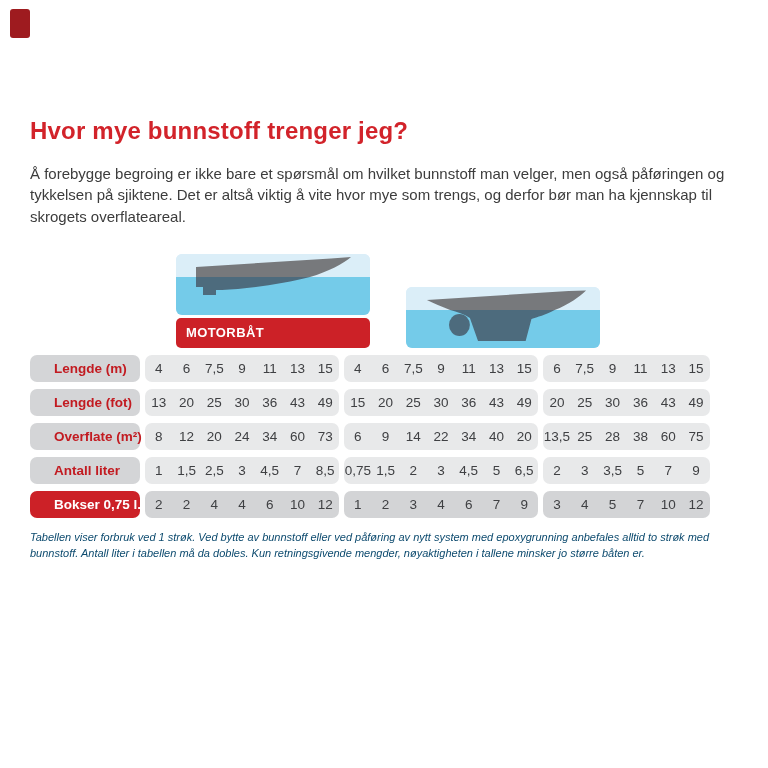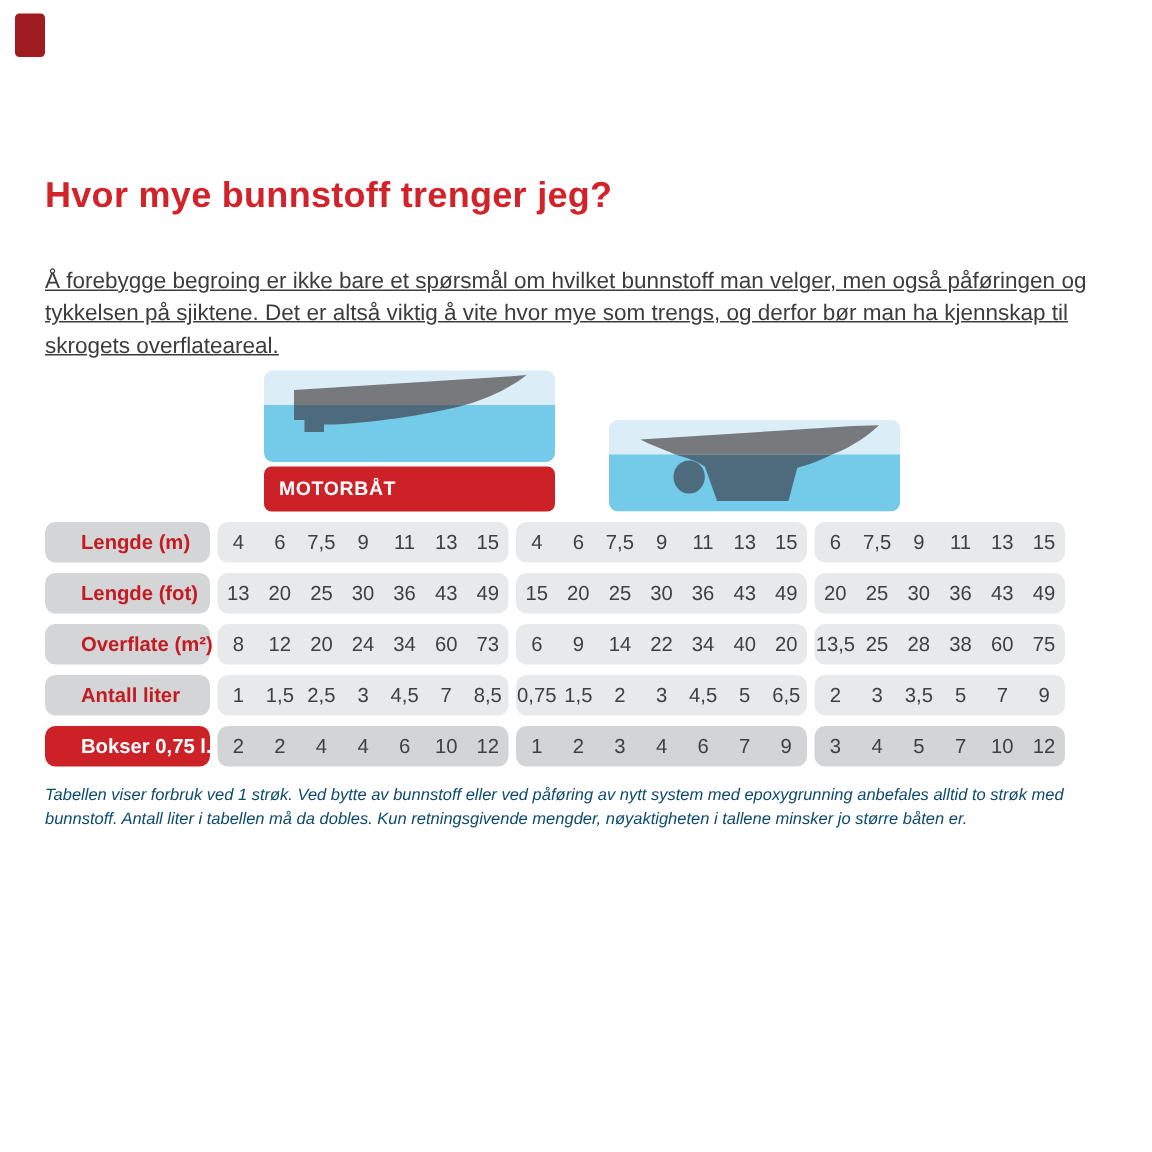--- a/index.html
+++ b/index.html
@@ -13,30 +13,30 @@
     position:absolute; left:10px; top:9px; width:20px; height:29px;
     background:var(--dark-red,#9e1b1f); border-radius:3px;
   }
   .content { position:absolute; left:30px; top:0; width:708px; }
   h1.title {
     margin-top:117px;
     font-size:24px; font-weight:bold; color:var(--red,#d2232a);
     letter-spacing:0.2px;
   }
   p.intro {
-    margin-top:32px; width:700px;
-    font-size:15px; line-height:1.42; color:#3c3c3c;text-decoration:underline;
+    margin-top:18px; width:700px;
+    font-size:15px; line-height:1.42; color:#3c3c3c;
   }
   
   .grid-row {
     display:grid;
     grid-template-columns:110px 194px 194px 167px;
     column-gap:5px;
   }
-  .table-header { margin-top:6px; align-items:end;gap:36px; }
+  .table-header { margin-top:27px; align-items:end;gap:36px; }
   .boat-group { display:flex; flex-direction:column; }
   .boat-panel {
     height:61px; border-radius:6px; overflow:hidden; position:relative;
     background:var(--sky,#dbeef8);
   }
   .boat-panel svg { display:block; width:100%; height:100%; }
   .group-bar {
     margin-top:3px; height:30px; border-radius:5px;
     background:var(--red-bar,#cc2127);
     color:#ffffff; font-weight:bold; font-size:13px; letter-spacing:0.4px;

